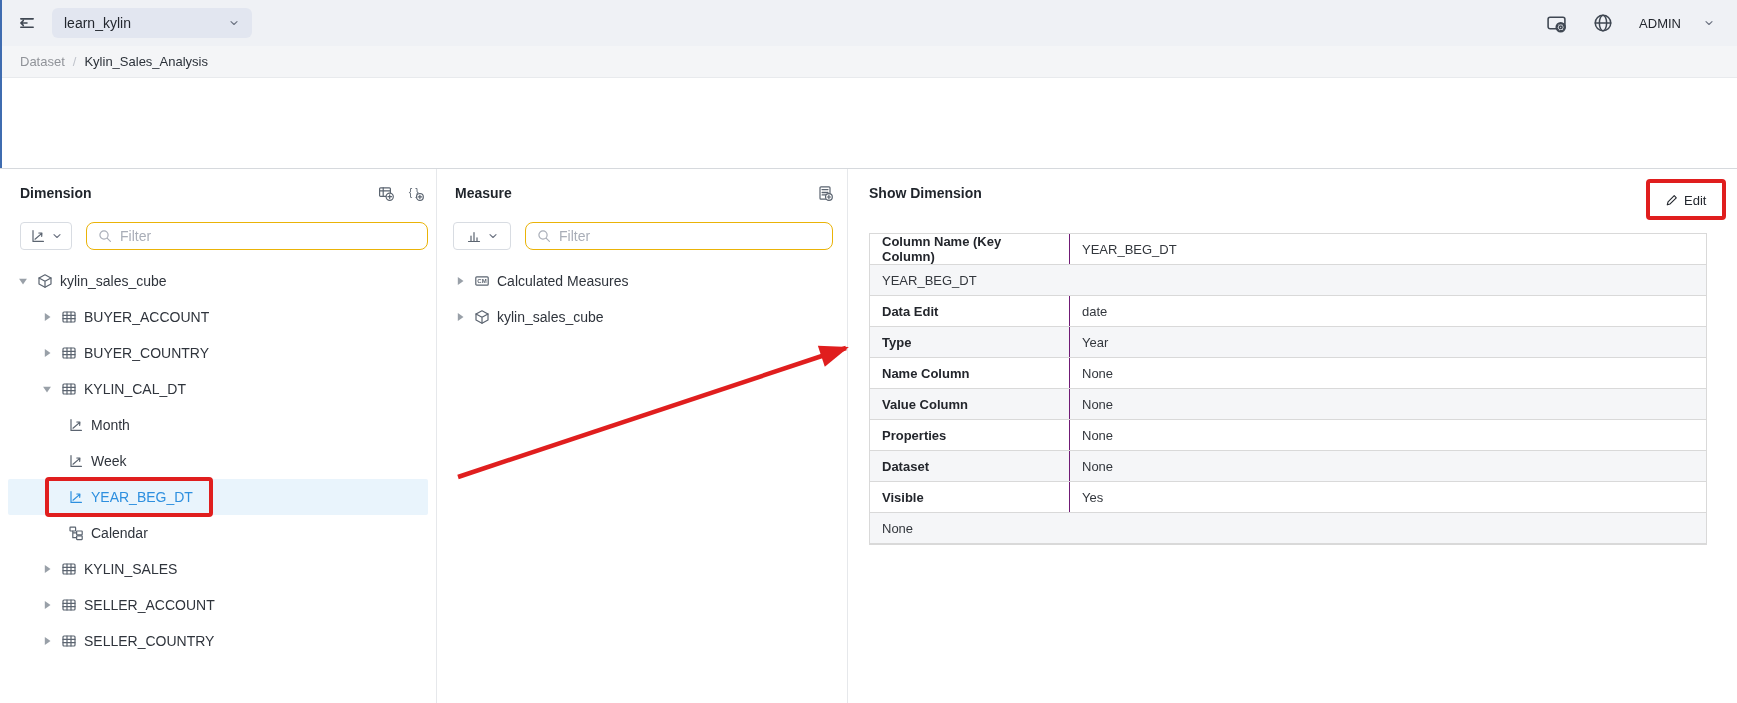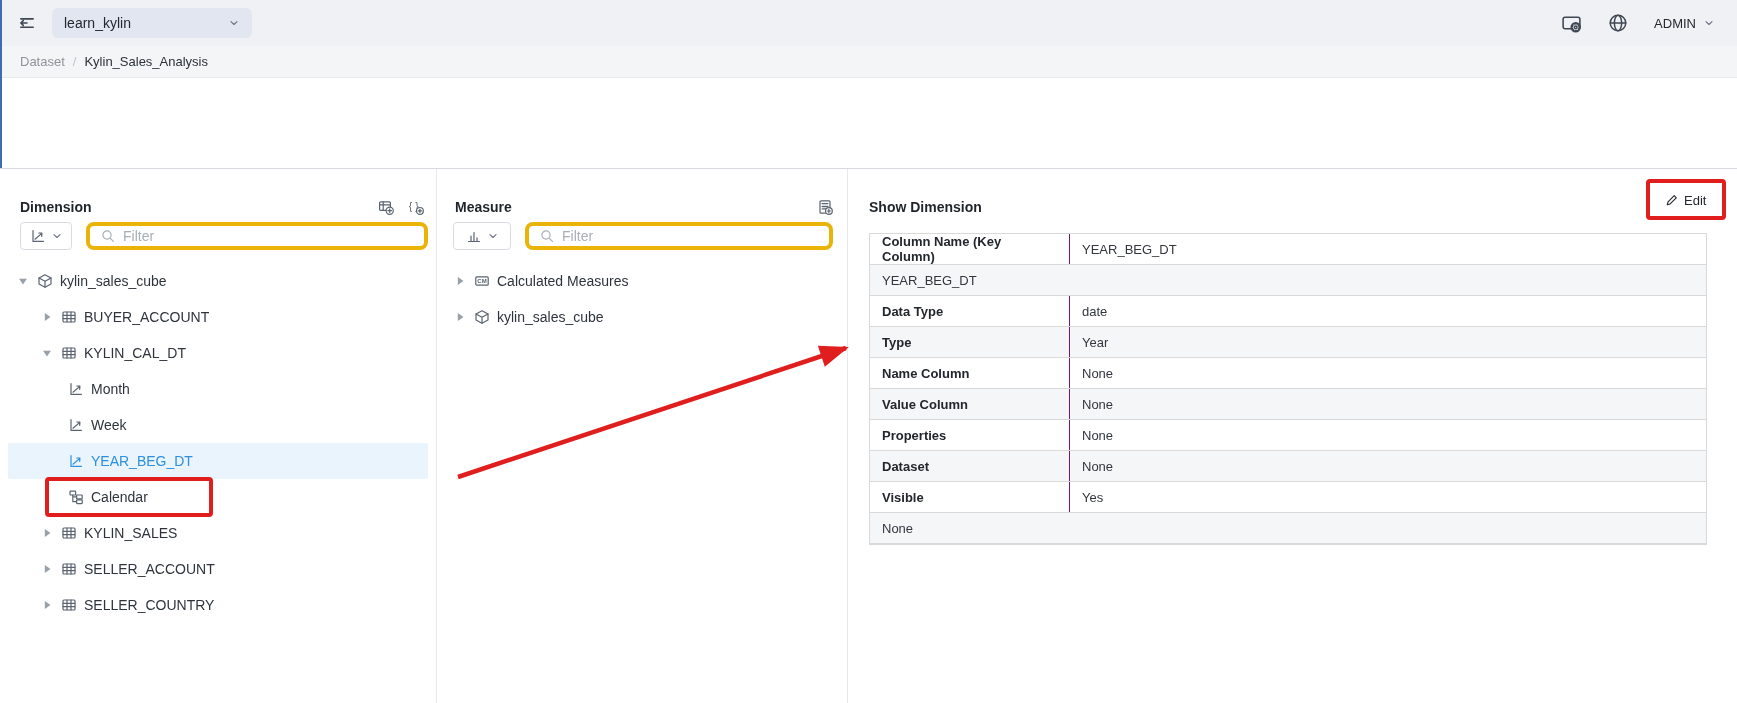--- a/index.html
+++ b/index.html
@@ -12,21 +12,21 @@
   .topbar { position:absolute; left:0; top:0; width:100%; height:46px; background:#eff1f5;
             display:flex; align-items:center; padding:0 22px 0 16px; }
   .icn { display:inline-flex; align-items:center; justify-content:center; line-height:0; }
   .icn svg { display:block; }
   .collapse-btn { cursor:pointer; margin-left:2px; }
   .proj-dd { margin-left:16px; width:200px; height:30px; background:#e2e6f0; border-radius:6px;
              display:flex; align-items:center; padding:0 12px; cursor:pointer; }
   .proj-dd .lbl { font-size:14px; color:#23272e; }
   .proj-dd .chev { margin-left:auto; }
   .topbar-right { margin-left:auto; display:flex; align-items:center; gap:26px; }
-  .user-menu { display:flex; align-items:center; gap:7px; font-size:13px; color:#23272e; cursor:pointer; }
+  .user-menu { display:flex; align-items:center; gap:22px; font-size:13px; color:#23272e; cursor:pointer; }
 
   .breadcrumb-bar { position:absolute; left:0; top:46px; width:100%; height:32px; background:#f4f5f7;
                     border-bottom:1px solid #e8eaed; display:flex; align-items:center; padding-left:20px;
                     font-size:13px; }
   .bc-section { color:#909399; cursor:pointer; }
   .bc-sep { color:#c0c4cc; margin:0 8px; }
   .bc-current { color:#2b3139; }
 
   
   .stepper { position:absolute; left:0; top:78px; width:100%; height:91px; background:#fff;
@@ -40,32 +40,32 @@
   .step-label.done, .step-label.active { color:var(--accent); font-weight:bold; }
   .step-label.pending { color:#9aa1a9; }
   .step-conn { position:absolute; top:111px; height:2px; }
 
   
   .main { position:absolute; left:0; top:169px; width:100%; height:534px; background:#fff; }
   .panel { position:absolute; top:0; bottom:0; background:#fff; }
   .panel-dim { left:0; width:437px; border-right:1px solid #e6e8eb; }
   .panel-meas { left:437px; width:411px; border-right:1px solid #e6e8eb; }
   .panel-detail { left:849px; right:0; }
-  .panel-head { position:absolute; top:26px; left:0; right:0; height:24px; display:flex; align-items:center;text-align:right; }
+  .panel-head { position:absolute; top:12px; left:0; right:0; height:24px; display:flex; align-items:center;text-align:right; }
   .panel-dim .panel-head { padding:0 12px 0 20px; }
   .panel-meas .panel-head { padding:0 14px 0 18px; }
   .panel-detail .panel-head { padding:0 0 0 20px; }
   .panel-title { font-size:14px; font-weight:bold; color:#1f242b; }
   .head-icons { margin-left:auto; display:flex; align-items:center; gap:14px; }
   .head-icons .icn { cursor:pointer; }
 
   .controls { position:absolute; top:53px; left:0; right:0; height:28px; }
   .mini-dd { position:absolute; top:0; height:28px; border:1px solid #d8dce2; border-radius:4px;
              background:#fff; display:flex; align-items:center; justify-content:center; gap:5px; cursor:pointer; }
-  .filter-box { position:absolute; top:0; height:28px; border:4px solid #eab308; border-radius:8px;
+  .filter-box { position:absolute; top:0; height:28px; border:1px solid #eab308; border-radius:8px;
                 background:#fff; display:flex; align-items:center; padding:0 10px; gap:7px; }
   .filter-box input { border:none; outline:none; background:transparent; font-size:14px; flex:1;
                       font-family:"Liberation Sans", sans-serif; color:#3a3f46; }
   .filter-box input::placeholder { color:#a9aeb8; }
 
   .tree { position:absolute; top:94px; left:8px; right:8px; }
   .tree-row { position:relative; height:36px; display:flex; align-items:center; gap:7px;
               font-size:14px; color:#2f343c; cursor:pointer; border-radius:2px; }
   .tree-row.l1 { padding-left:8px; }
   .tree-row.l2 { padding-left:32px; }
@@ -233,20 +233,34 @@
               <svg width="16" height="16" viewBox="0 0 16 16" fill="none" stroke="#5b6470" stroke-width="1.2" stroke-linecap="round" stroke-linejoin="round">
                 <rect x="2" y="3" width="12" height="10" rx="1"></rect>
                 <path d="M2 6.3h12M2 9.6h12M6 3v10M10 3v10"></path>
               </svg>
             </span>
             <span>BUYER_ACCOUNT</span>
           </div>
           <div class="tree-row l2">
             <span class="icn caret">
               <svg width="14" height="14" viewBox="0 0 16 16">
+                <polygon points="5.5,3.5 12,8 5.5,12.5" fill="#99a0a8"></polygon>
+              </svg>
+            </span>
+            <span class="icn">
+              <svg width="16" height="16" viewBox="0 0 16 16" fill="none" stroke="#5b6470" stroke-width="1.2" stroke-linecap="round" stroke-linejoin="round">
+                <rect x="2" y="3" width="12" height="10" rx="1"></rect>
+                <path d="M2 6.3h12M2 9.6h12M6 3v10M10 3v10"></path>
+              </svg>
+            </span>
+            <span>BUYER_COUNTRY</span>
+          </div>
+          <div class="tree-row l2">
+            <span class="icn caret">
+              <svg width="14" height="14" viewBox="0 0 16 16">
                 <polygon points="3.5,5.5 8,12 12.5,5.5" fill="#99a0a8"></polygon>
               </svg>
             </span>
             <span class="icn">
               <svg width="16" height="16" viewBox="0 0 16 16" fill="none" stroke="#5b6470" stroke-width="1.2" stroke-linecap="round" stroke-linejoin="round">
                 <rect x="2" y="3" width="12" height="10" rx="1"></rect>
                 <path d="M2 6.3h12M2 9.6h12M6 3v10M10 3v10"></path>
               </svg>
             </span>
             <span>KYLIN_CAL_DT</span>
@@ -418,21 +432,21 @@
       </div>
       <div class="detail-table" id="detail-table">
           <div class="dt-row">
             <div class="dt-label">Column Name (Key Column)</div>
             <div class="dt-value">YEAR_BEG_DT</div>
           </div>
           <div class="dt-row">
             <div class="dt-value">YEAR_BEG_DT</div>
           </div>
           <div class="dt-row">
-            <div class="dt-label">Data Type</div>
+            <div class="dt-label">Data Edit</div>
             <div class="dt-value">date</div>
           </div>
           <div class="dt-row">
             <div class="dt-label">Type</div>
             <div class="dt-value">Year</div>
           </div>
           <div class="dt-row">
             <div class="dt-label">Name Column</div>
             <div class="dt-value">None</div>
           </div>

